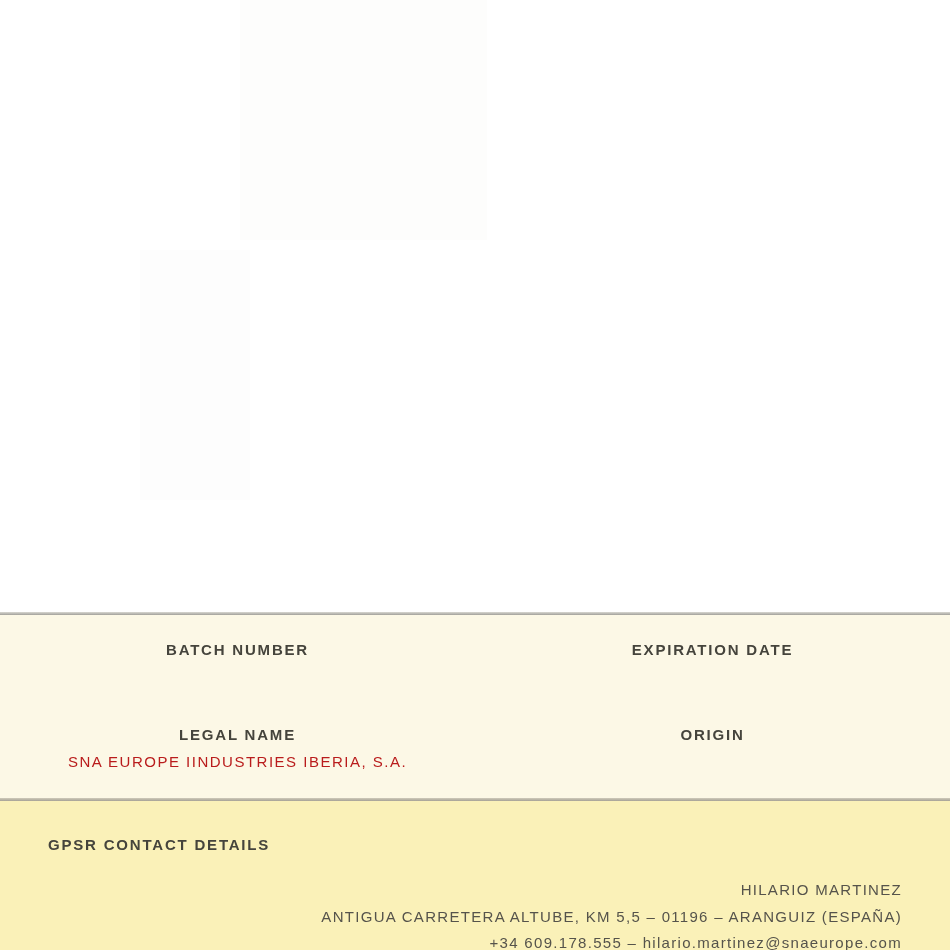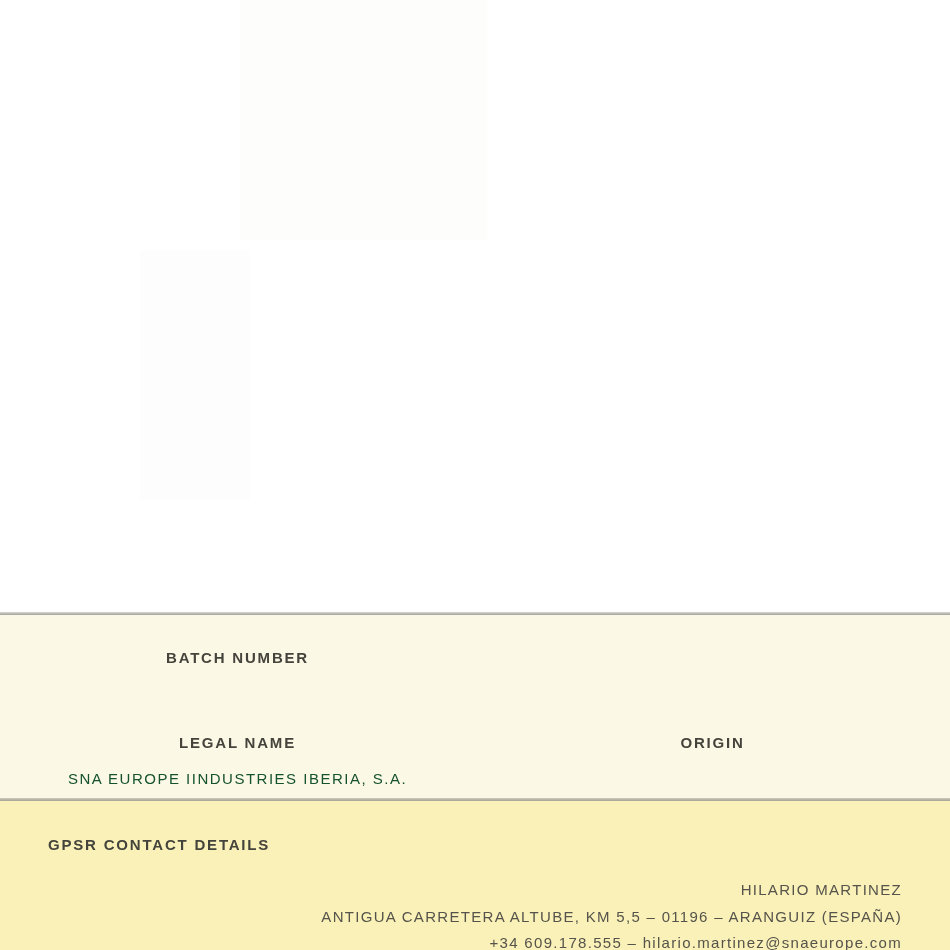--- a/index.html
+++ b/index.html
@@ -50,40 +50,40 @@
     background: linear-gradient(#cfcaba, #a6a295);
   }
   
   .info-band {
     height: 183px;
     background: #fcf8e6;
   }
   .info-grid {
     display: grid;
     grid-template-columns: 1fr 1fr;
-    padding-top: 34px;
+    padding-top: 26px;
   }
   .field {
     text-align: center;
   }
   .field-row1 {
     height: 85px;
   }
   .field-label {
     font-size: 15px;
     font-weight: bold;
     letter-spacing: 1.8px;
     color: #45443c;
     line-height: 18px;
   }
   .field-value {
     font-size: 15px;
     letter-spacing: 1.5px;
-    color: #14532d;
-    margin-top: 18px;
+    color: #b91c1c;
+    margin-top: 9px;
     line-height: 18px;
     min-height: 18px;
   }
   
   .contact-band {
     position: relative;
     height: 149px;
     background: #faf1b8;
     box-sizing: border-box;
     padding: 37px 48px 0 48px;
@@ -123,20 +123,21 @@
 
   <div class="info-band">
     <div class="info-grid">
 
       <div class="field field-row1">
         <div class="field-label">BATCH NUMBER</div>
         <div class="field-value"></div>
       </div>
 
       <div class="field field-row1">
+        <div class="field-label">EXPIRATION DATE</div>
         <div class="field-value"></div>
       </div>
 
       <div class="field">
         <div class="field-label">LEGAL NAME</div>
         <div class="field-value">SNA EUROPE IINDUSTRIES IBERIA, S.A.</div>
       </div>
 
       <div class="field">
         <div class="field-label">ORIGIN</div>

